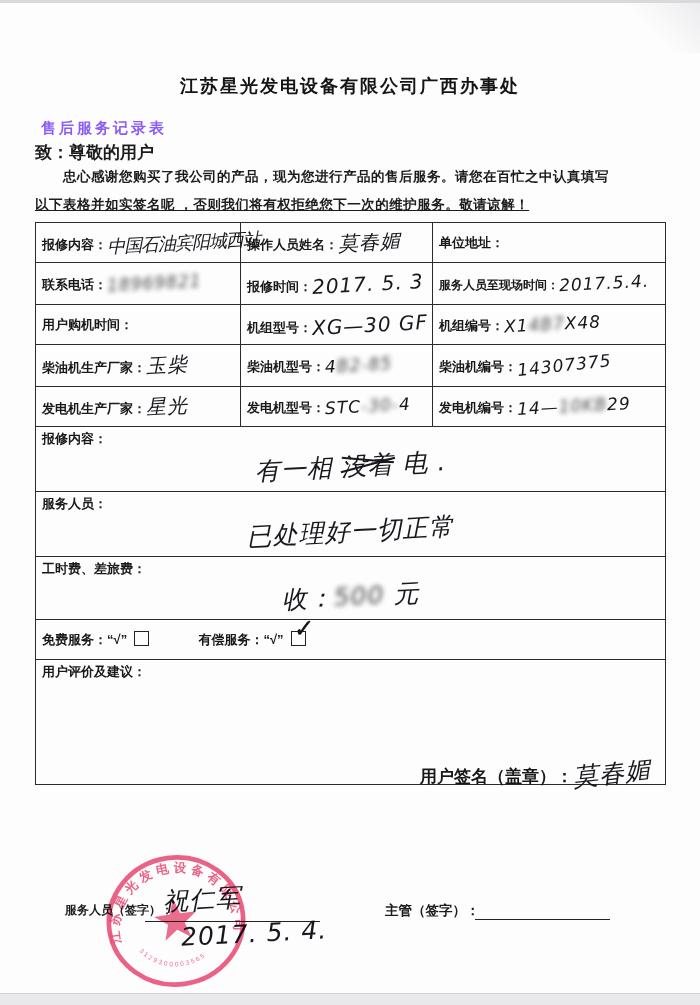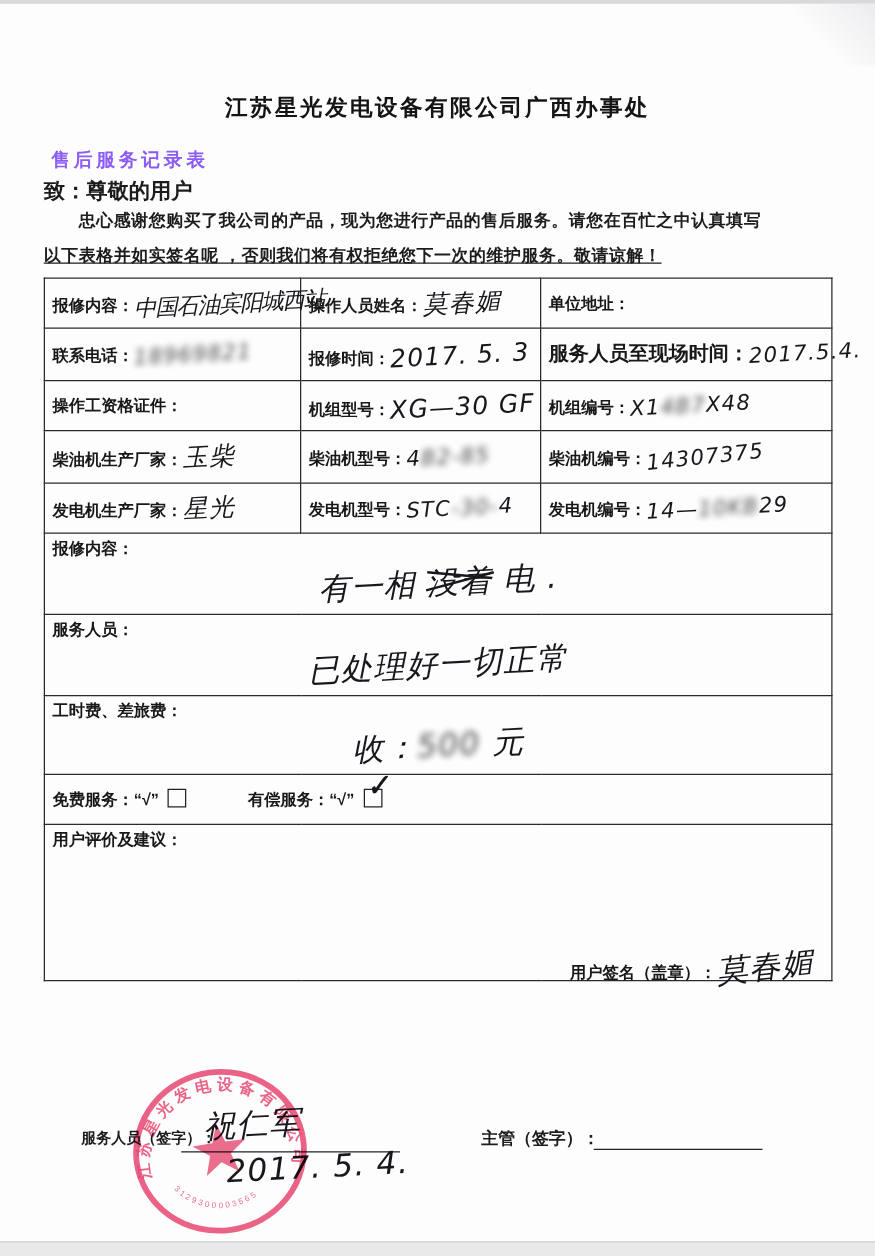--- a/index.html
+++ b/index.html
@@ -33,21 +33,21 @@
   table.form td{
     border:1.5px solid #2b2b2b;
     padding:3px 6px;vertical-align:middle;
     font-size:13px;font-weight:700;color:#181818;
     overflow:visible;white-space:nowrap;
   }
   tr.h38 td{height:33px;} tr.h40 td{height:35px;} tr.h32 td{height:25px;}
   tr.tall td{vertical-align:top;}
   tr.t66 td{height:58px;margin-left:42px;} tr.t64 td{height:56px;} tr.t128 td{height:118px;margin-top:24px;}
   .lbl{font-size:13px;font-weight:700;}
-  .lbl-sm{font-size:16px;font-weight:700;}
+  .lbl-sm{font-size:12px;font-weight:700;}
 
   
   .hw{
     font-family:"DejaVu Sans", sans-serif;
     font-style:italic;font-weight:400;color:#17171d;
     display:inline-block;letter-spacing:1px;
   }
   .hw-lg{font-size:25px;} .hw-md{font-size:20px;} .hw-sm{font-size:17px;}
   .tilt1{transform:rotate(-3deg);} .tilt2{transform:rotate(-6deg);}
   .blur{filter:blur(2.4px);opacity:.8;}
@@ -71,21 +71,21 @@
   .box .check{
     position:absolute;left:1px;top:-14px;font-size:22px;line-height:1;
     font-style:italic;color:#17171d;transform:rotate(-8deg);
   }
   .gap{display:inline-block;width:42px;}
 
   
   .eval-sign{
     position:absolute;right:14px;bottom:-6px;white-space:nowrap;
   }
-  .eval-sign .lbl{font-size:13px;}
+  .eval-sign .lbl{font-size:17px;}
 
   
   .footer{position:absolute;top:893px;left:35px;width:630px;height:80px;}
   .svc-label{position:absolute;left:30px;top:9px;font-size:12px;font-weight:700;}
   .svc-line{position:absolute;left:110px;top:28px;width:175px;border-top:1.6px solid #222;}
   .svc-name{position:absolute;left:128px;top:-10px;}
   .svc-date{position:absolute;left:146px;top:26px;}
   .mgr-label{position:absolute;left:350px;top:9px;font-size:13.5px;font-weight:700;}
   .mgr-line{position:absolute;left:440px;top:26px;width:135px;border-top:1.6px solid #222;}
 
@@ -121,21 +121,21 @@
     <td><span class="lbl">单位地址：</span></td>
   </tr>
 
   <tr class="h40">
     <td><span class="lbl">联系电话：</span><span class="hw hw-sm blur tilt1">18969821</span></td>
     <td><span class="lbl">报修时间：</span><span class="hw hw-md tilt1">2017. 5. 3</span></td>
     <td><span class="lbl-sm">服务人员至现场时间：</span><span class="hw hw-sm tilt1">2017.5.4.</span></td>
   </tr>
 
   <tr class="h38">
-    <td><span class="lbl">操作工资格证件：</span></td>
+    <td><span class="lbl">用户购机时间：</span></td>
     <td><span class="lbl">机组型号：</span><span class="hw hw-md tilt1">XG—30 GF</span></td>
     <td><span class="lbl">机组编号：</span><span class="hw hw-sm tilt1"><span>X1</span><span class="blur">4B7</span><span>X48</span></span></td>
   </tr>
 
   <tr class="h40">
     <td><span class="lbl">柴油机生产厂家：</span><span class="hw hw-md tilt1">玉柴</span></td>
     <td><span class="lbl">柴油机型号：</span><span class="hw hw-sm tilt1"><span>4</span><span class="blur">B2-85</span></span></td>
     <td><span class="lbl">柴油机编号：</span><span class="hw hw-sm tilt2">14307375</span></td>
   </tr>
 

